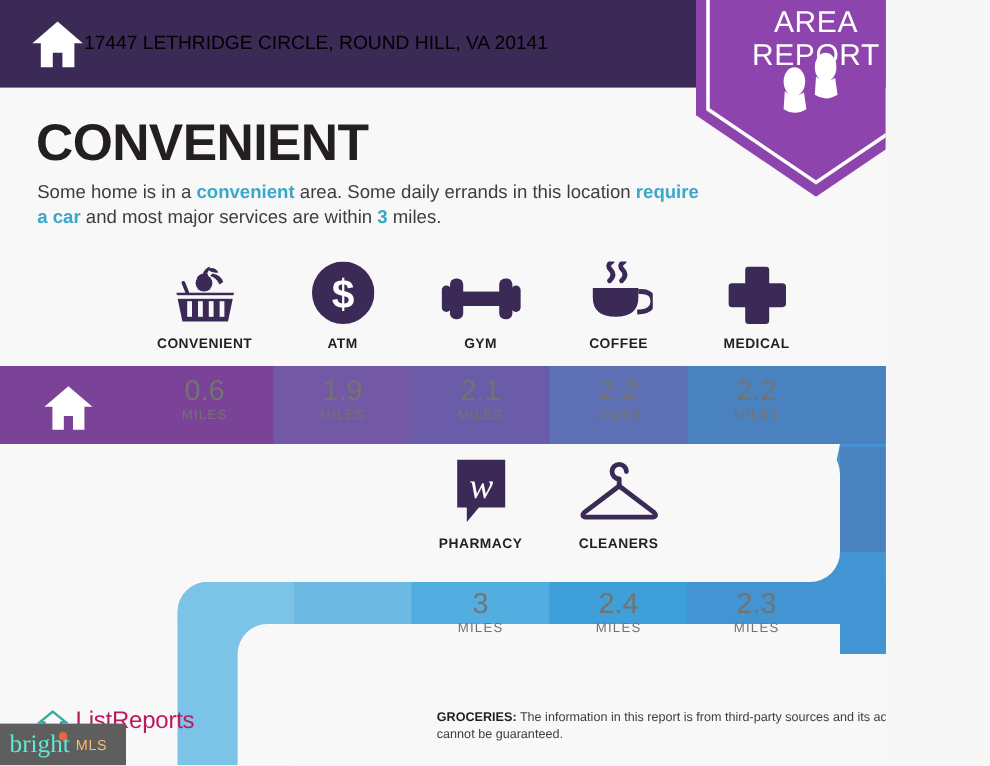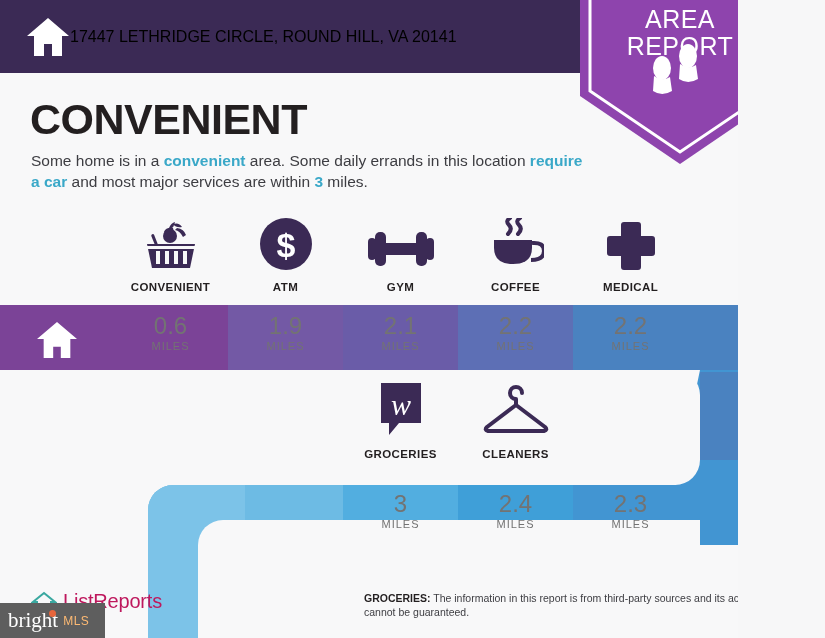--- a/index.html
+++ b/index.html
@@ -124,21 +124,21 @@
     margin-left: 6px; letter-spacing: -0.2px;
   }
   #brightmls {
     position: absolute; left: 0px; top: 603px;
     width: 105px; height: 35px;
     background: #5e5e5e;
     display: flex; align-items: center;
     z-index: 6;
   }
   #bright-word {
-    color: #ffffff; font-size: 21px;
+    color: #5eead4; font-size: 21px;
     font-family: "Liberation Serif", serif;
     margin-left: 8px; position: relative; text-align: right;
   }
   #bright-dot {
     position: absolute; right: 2px; top: 2px;
     width: 7px; height: 7px;
     background: #e8663c;
     border-radius: 50%;
   }
   #mls-word {
@@ -376,21 +376,21 @@
   </div>
 
   <div id="icon-row-2" class="icon-row">
     <div class="icon-cell">
       <div class="icon-glyph">
         <svg width="48" height="54" viewBox="0 0 48 54">
           <path d="M4 0 h40 v40 h-22 l-10 12 v-12 h-8 Z" fill="#3b2a55"></path>
           <text x="24" y="32" text-anchor="middle" font-family="Liberation Serif, serif" font-style="italic" font-size="30" fill="#ffffff">w</text>
         </svg>
       </div>
-      <div class="icon-label">GROCERIES</div>
+      <div class="icon-label">PHARMACY</div>
     </div>
 
     <div class="icon-cell">
       <div class="icon-glyph">
         <svg width="70" height="52" viewBox="0 0 70 52">
           <g fill="none" stroke="#3b2a55" stroke-width="4" stroke-linejoin="round" stroke-linecap="round">
             <path d="M35 20 v-6 a6 6 0 1 1 6 -6"></path>
             <path d="M35 20 L6 42 q-3 3 1 4 h56 q4 -1 1 -4 Z"></path>
           </g>
         </svg>

